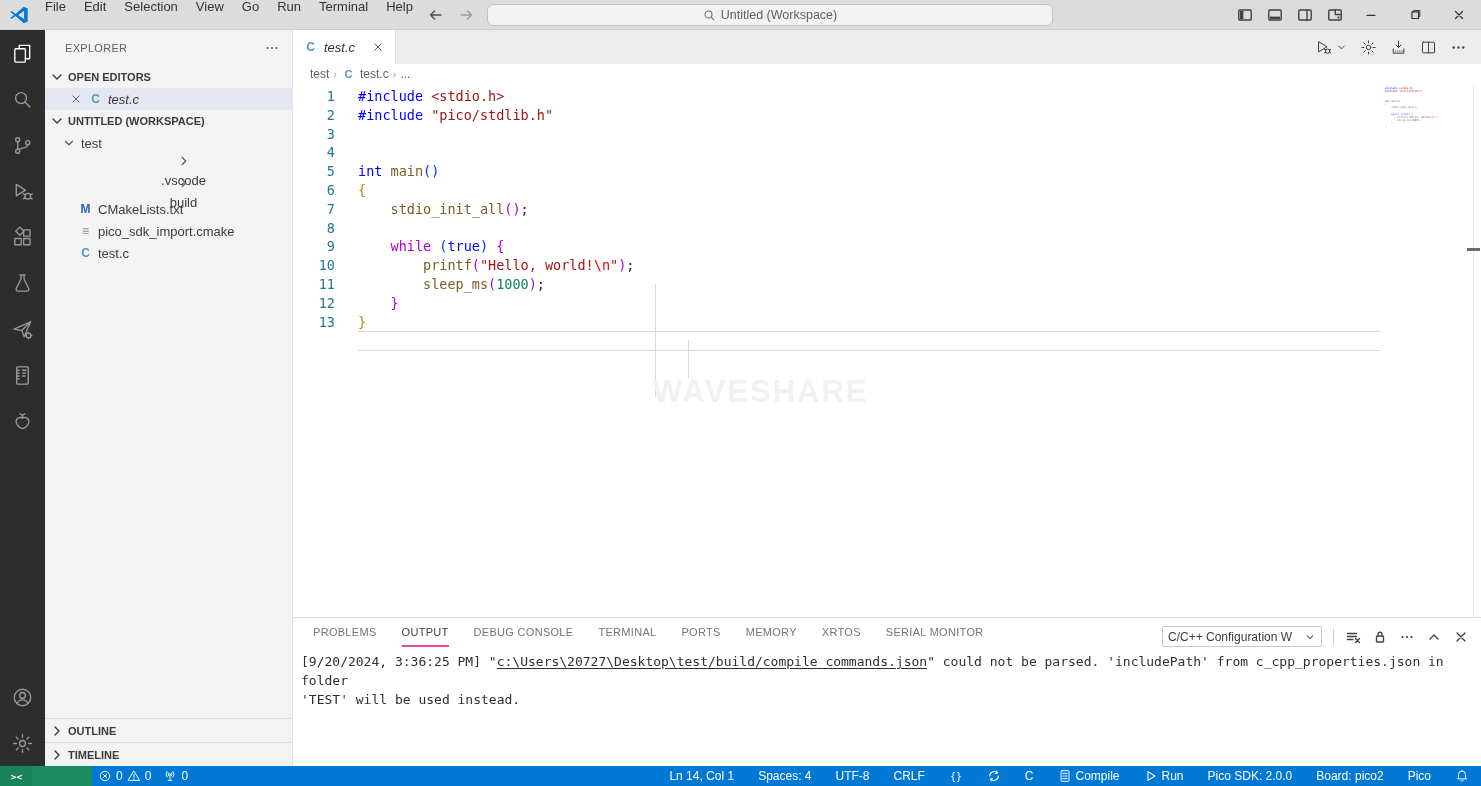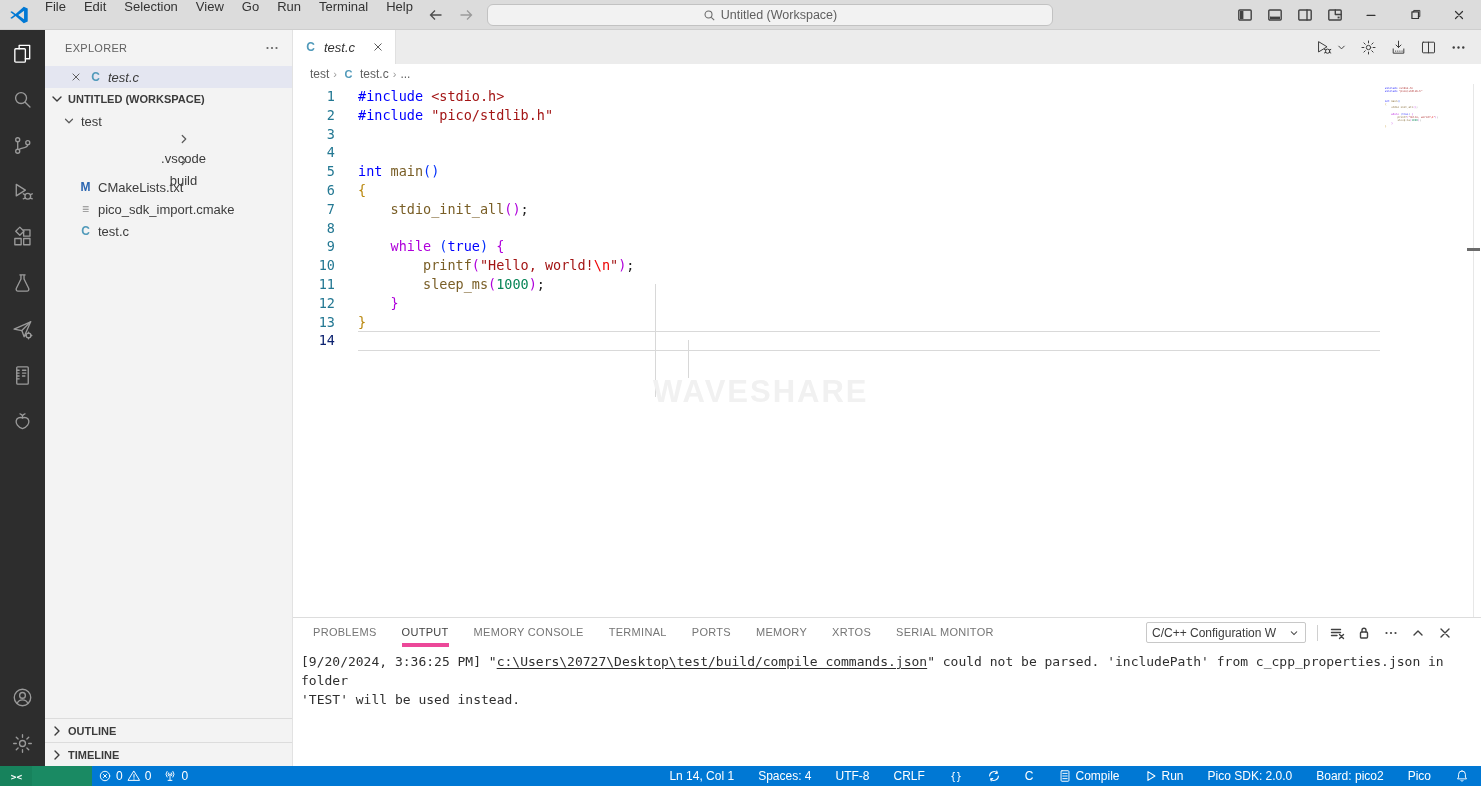--- a/index.html
+++ b/index.html
@@ -79,24 +79,24 @@
   .tok-esc { color:#ee0000; } .tok-pl { color:#1e1e1e; }
   .current-line-box { position:absolute; left:65px; width:1022px; top:247px; height:20px; border-top:1px solid #d9d9d9; border-bottom:1px solid #d9d9d9; pointer-events:none; }
   .indent-guide { position:absolute; width:1px; background:#d8d8d8; }
   .watermark { position:absolute; left:360px; top:290px; font-size:31px; font-weight:bold; letter-spacing:2px; color:#f1f1f1; font-family:"Liberation Sans",sans-serif; }
   .minimap { position:absolute; left:1092px; top:3px; width:42px; font-family:"DejaVu Sans Mono",monospace; font-size:2.4px; line-height:2.1px; white-space:pre; opacity:.9; }
   .scroll-divider { position:absolute; left:1180px; top:0; bottom:0; width:1px; background:#e7e7e7; }
   .overview-marker { position:absolute; left:1174px; top:164px; width:13px; height:3px; background:#6b6b6b; }
 
   
   .panel { height:149px; border-top:1px solid #ddd; display:flex; flex-direction:column; background:#fff; }
-  .panel-header { height:29px; display:flex; align-items:center; padding:0 28px 0 20px; }
+  .panel-header { height:29px; display:flex; align-items:flex-end; padding:0 12px 0 20px; }
   .panel-tabs { display:flex; gap:25px; }
   .panel-tab { font-size:11px; letter-spacing:.3px; color:#757575; height:29px; line-height:29px; cursor:pointer; border-bottom:1px solid transparent; }
-  .panel-tab.active { color:#424242; border-bottom:4px solid #ec4899; }
+  .panel-tab.active { color:#424242; border-bottom:2px solid #ec4899; }
   .panel-right { margin-left:auto; display:flex; align-items:center; gap:11px; }
   .panel-dropdown { width:160px; height:21px; border:1px solid #c8c8c8; border-radius:2px; background:#fff;
      display:flex; align-items:center; font-size:12px; color:#3b3b3b; padding:0 5px; gap:4px; cursor:pointer; }
   .panel-dropdown .label { flex:1; white-space:nowrap; overflow:hidden; }
   .panel-dropdown .chev { width:12px; height:12px; color:#3b3b3b; flex:0 0 auto; }
   .panel-divider { width:1px; height:16px; background:#d0d0d0; }
   .panel-icons { display:flex; align-items:center; gap:11px; color:#424242; }
   .panel-icons .icon { width:16px; height:16px; cursor:pointer; }
   .panel-body { flex:1; padding:5px 8px 0 8px; font-family:"DejaVu Sans Mono",monospace; font-size:13px; line-height:19px; color:#2f2f2f; white-space:pre-wrap; overflow:hidden; }
   .out-link { text-decoration:underline; text-underline-offset:2px; cursor:pointer; }
@@ -312,20 +312,28 @@
       <span>EXPLORER</span>
       <span class="icon more">
           <svg viewBox="0 0 16 16" fill="currentColor">
             <circle cx="3.5" cy="8" r="1.1"></circle>
             <circle cx="8" cy="8" r="1.1"></circle>
             <circle cx="12.5" cy="8" r="1.1"></circle>
           </svg>
         </span>
     </div>
     <div>
+        <div class="sec-header">
+          <span class="icon chev">
+            <svg viewBox="0 0 16 16" fill="none" stroke="currentColor" stroke-width="1.4" stroke-linecap="round" stroke-linejoin="round" width="100%" height="100%">
+              <path d="m4 6 4 4 4-4"></path>
+            </svg>
+          </span>
+          <span>OPEN EDITORS</span>
+        </div>
         <div class="tree-row selected" style="padding-left: 24px;">
           <span class="icon close-x">
             <svg viewBox="0 0 16 16" fill="none" stroke="currentColor" stroke-width="1.4" stroke-linecap="round" stroke-linejoin="round" width="100%" height="100%">
               <path d="m4.5 4.5 7 7M11.5 4.5l-7 7" stroke-width="1.1"></path>
             </svg>
           </span>
           <span class="file-badge badge-c">C</span>
           <span class="italic">test.c</span>
         </div>
       </div>
@@ -465,37 +473,36 @@
           <div class="code-line"><span class="gutter-num">4</span><span class="code-content"></span></div>
           <div class="code-line"><span class="gutter-num">5</span><span class="code-content"><span class="tok-kw">int</span><span class="tok-pl"> </span><span class="tok-fn">main</span><span class="tok-pb">()</span></span></div>
           <div class="code-line"><span class="gutter-num">6</span><span class="code-content"><span class="tok-pg">{</span></span></div>
           <div class="code-line"><span class="gutter-num">7</span><span class="code-content"><span class="tok-pl">    </span><span class="tok-fn">stdio_init_all</span><span class="tok-pv">()</span><span class="tok-pl">;</span></span></div>
           <div class="code-line"><span class="gutter-num">8</span><span class="code-content"></span></div>
           <div class="code-line"><span class="gutter-num">9</span><span class="code-content"><span class="tok-pl">    </span><span class="tok-ctl">while</span><span class="tok-pl"> </span><span class="tok-pb">(</span><span class="tok-kw">true</span><span class="tok-pb">)</span><span class="tok-pl"> </span><span class="tok-pv">{</span></span></div>
           <div class="code-line"><span class="gutter-num">10</span><span class="code-content"><span class="tok-pl">        </span><span class="tok-fn">printf</span><span class="tok-pv">(</span><span class="tok-str">"Hello, world!</span><span class="tok-esc">\n</span><span class="tok-str">"</span><span class="tok-pv">)</span><span class="tok-pl">;</span></span></div>
           <div class="code-line"><span class="gutter-num">11</span><span class="code-content"><span class="tok-pl">        </span><span class="tok-fn">sleep_ms</span><span class="tok-pv">(</span><span class="tok-num">1000</span><span class="tok-pv">)</span><span class="tok-pl">;</span></span></div>
           <div class="code-line"><span class="gutter-num">12</span><span class="code-content"><span class="tok-pl">    </span><span class="tok-pv">}</span></span></div>
           <div class="code-line"><span class="gutter-num">13</span><span class="code-content"><span class="tok-pg">}</span></span></div>
-          <div class="code-line current"><span class="gutter-num">14</span><span class="code-content"></span></div>
         </div>
       <div class="indent-guide" style="left:362px; top:200px; height:113px;"></div>
       <div class="indent-guide" style="left:395px; top:256px; height:38px;"></div>
       <div class="current-line-box"></div>
       <div class="watermark">WAVESHARE</div>
       <div class="minimap"><div class="code-line" style="height: 3.2px; line-height: 3.2px; font-size: 2.6px;"><span><span class="tok-pp">#include </span><span class="tok-str">&lt;stdio.h&gt;</span></span></div><div class="code-line" style="height: 3.2px; line-height: 3.2px; font-size: 2.6px;"><span><span class="tok-pp">#include </span><span class="tok-str">"pico/stdlib.h"</span></span></div><div class="code-line" style="height: 3.2px; line-height: 3.2px; font-size: 2.6px;"><span></span></div><div class="code-line" style="height: 3.2px; line-height: 3.2px; font-size: 2.6px;"><span></span></div><div class="code-line" style="height: 3.2px; line-height: 3.2px; font-size: 2.6px;"><span><span class="tok-kw">int</span><span class="tok-pl"> </span><span class="tok-fn">main</span><span class="tok-pb">()</span></span></div><div class="code-line" style="height: 3.2px; line-height: 3.2px; font-size: 2.6px;"><span><span class="tok-pg">{</span></span></div><div class="code-line" style="height: 3.2px; line-height: 3.2px; font-size: 2.6px;"><span><span class="tok-pl">    </span><span class="tok-fn">stdio_init_all</span><span class="tok-pv">()</span><span class="tok-pl">;</span></span></div><div class="code-line" style="height: 3.2px; line-height: 3.2px; font-size: 2.6px;"><span></span></div><div class="code-line" style="height: 3.2px; line-height: 3.2px; font-size: 2.6px;"><span><span class="tok-pl">    </span><span class="tok-ctl">while</span><span class="tok-pl"> </span><span class="tok-pb">(</span><span class="tok-kw">true</span><span class="tok-pb">)</span><span class="tok-pl"> </span><span class="tok-pv">{</span></span></div><div class="code-line" style="height: 3.2px; line-height: 3.2px; font-size: 2.6px;"><span><span class="tok-pl">        </span><span class="tok-fn">printf</span><span class="tok-pv">(</span><span class="tok-str">"Hello, world!</span><span class="tok-esc">\n</span><span class="tok-str">"</span><span class="tok-pv">)</span><span class="tok-pl">;</span></span></div><div class="code-line" style="height: 3.2px; line-height: 3.2px; font-size: 2.6px;"><span><span class="tok-pl">        </span><span class="tok-fn">sleep_ms</span><span class="tok-pv">(</span><span class="tok-num">1000</span><span class="tok-pv">)</span><span class="tok-pl">;</span></span></div><div class="code-line" style="height: 3.2px; line-height: 3.2px; font-size: 2.6px;"><span><span class="tok-pl">    </span><span class="tok-pv">}</span></span></div><div class="code-line" style="height: 3.2px; line-height: 3.2px; font-size: 2.6px;"><span><span class="tok-pg">}</span></span></div><div class="code-line current" style="height: 3.2px; line-height: 3.2px; font-size: 2.6px;"><span></span></div></div>
       <div class="scroll-divider"></div>
       <div class="overview-marker"></div>
     </div>
 
     <div class="panel">
       <div class="panel-header">
         <div class="panel-tabs">
             <div class="panel-tab">PROBLEMS</div>
             <div class="panel-tab active">OUTPUT</div>
-            <div class="panel-tab">MEMORY CONSOLE</div>
+            <div class="panel-tab">DEBUG CONSOLE</div>
             <div class="panel-tab">TERMINAL</div>
             <div class="panel-tab">PORTS</div>
             <div class="panel-tab">MEMORY</div>
             <div class="panel-tab">XRTOS</div>
             <div class="panel-tab">SERIAL MONITOR</div>
           </div>
         <div class="panel-right">
           <div class="panel-dropdown">
             <span class="label">C/C++ Configuration W</span>
             <span class="icon chev">

